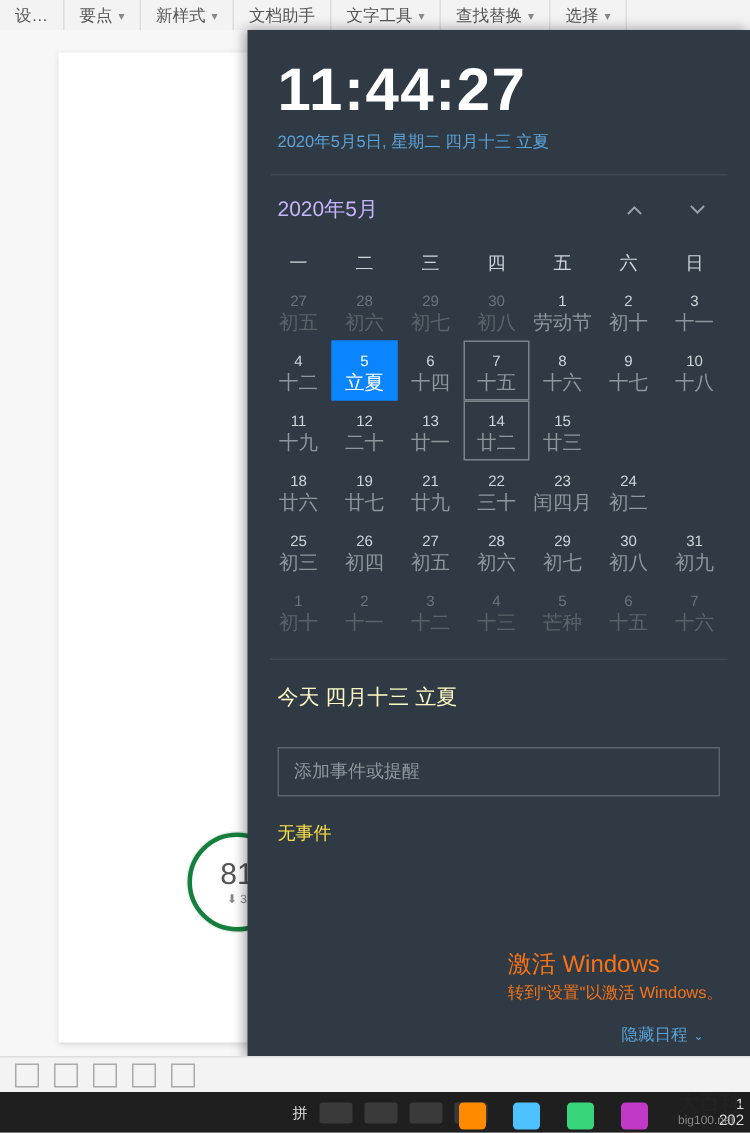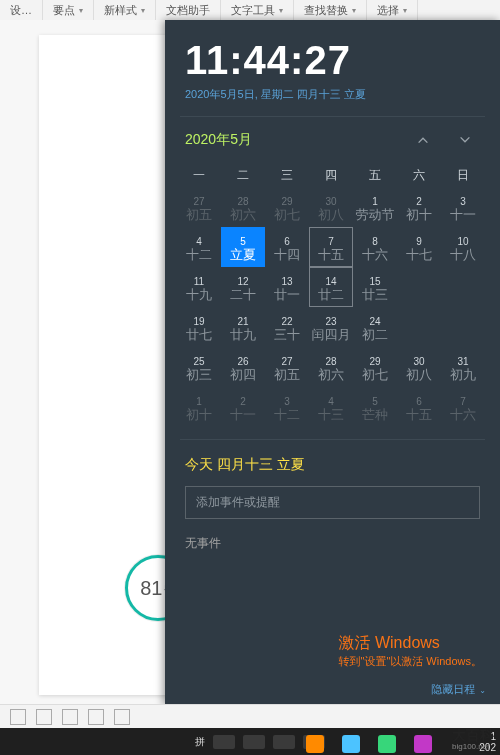--- a/index.html
+++ b/index.html
@@ -1,50 +1,50 @@
 <!DOCTYPE html>
 <html><head>
 <meta charset="utf-8">
 <style>
   html,body{margin:0;padding:0;width:500px;height:755px;font-family:"Microsoft YaHei","Segoe UI",Arial,sans-serif;background:#fff;overflow:hidden}
   .topbar{height:20px;background:#f3f3f3;border-bottom:1px solid #ddd;display:flex;align-items:center;font-size:11px;color:#555}
   .topbar .menu{padding:0 10px;height:100%;display:flex;align-items:center;border-right:1px solid #ddd;cursor:pointer}
   .topbar .menu .arrow{margin-left:4px;font-size:8px;color:#888}
   .docbg{position:absolute;left:0;top:20px;width:165px;bottom:50px;background:#f7f7f7}
   .docpage{position:absolute;left:39px;top:35px;width:130px;height:660px;background:#fff;box-shadow:0 1px 4px rgba(0,0,0,.15)}
-  .circle{position:absolute;left:125px;top:555px;width:60px;height:60px;border-radius:50%;background:#fff;border:3px solid #14b8a6;display:flex;flex-direction:row;align-items:center;justify-content:center;color:#555;font-size:20px;box-shadow:0 0 0 1px #eee}
+  .circle{position:absolute;left:125px;top:555px;width:60px;height:60px;border-radius:50%;background:#fff;border:3px solid #15803d;display:flex;flex-direction:column;align-items:center;justify-content:center;color:#555;font-size:20px;box-shadow:0 0 0 1px #eee}
   .circle .sub{font-size:8px;color:#888}
   .panel{position:absolute;left:165px;top:20px;right:0;bottom:50px;background:#2f3a44;color:#cfd6db;box-shadow:-2px 0 8px rgba(0,0,0,.4)}
   .clock{font-size:40px;font-weight:700;color:#fff;padding:18px 20px 4px 20px;letter-spacing:1px}
   .datestr{font-size:11px;color:#5aa2d8;padding:0 20px 14px 20px}
   .divider{height:1px;background:#3d4953;margin:0 15px}
   .monthrow{display:flex;align-items:center;justify-content:space-between;padding:14px 20px 10px 20px}
-  .monthlabel{color:#bef264;font-size:14px}
+  .monthlabel{color:#c4b5fd;font-size:14px}
   .navbtns{display:flex;gap:28px;padding-right:8px}
   .chev{width:14px;height:14px;cursor:pointer;color:#9aa3aa;display:flex;align-items:center;justify-content:center}
   .chev svg{width:14px;height:14px;stroke:#9aa3aa;fill:none;stroke-width:1.5}
   .grid{padding:4px 12px 12px 12px}
   .row{display:flex}
   .cell{width:44px;height:40px;display:flex;flex-direction:column;align-items:center;justify-content:center;font-size:12px;position:relative;cursor:pointer}
   .cell .d{font-size:10px;color:#cfd6db;line-height:15px}
   .cell .l{font-size:13px;color:#8e979e;line-height:12px}
   .hdr .cell{height:24px;font-size:12px;color:#cfd6db;cursor:default}
   .dim .d{color:#6b747b}
   .dim .l{color:#5a636a}
   .sel{outline:2px solid #0a84ff;outline-offset:-2px;background:#0a84ff}
   .sel .d,.sel .l{color:#fff}
   .today-h{outline:1px solid #7a828a;outline-offset:-1px}
   .agenda{padding:16px 20px 8px 20px}
-  .agenda-title{font-size:14px;color:#fde047;margin-bottom:12px}
+  .agenda-title{font-size:14px;color:#fef9c3;margin-bottom:24px}
   .addbox{border:1px solid #5a636a;padding:7px 10px;font-size:12px;color:#8e979e;margin-bottom:16px;cursor:text}
-  .noevent{font-size:12px;color:#a3a3a3;margin-bottom:36px}
+  .noevent{font-size:12px;color:#fde047;margin-bottom:36px}
   .activate{position:absolute;right:18px;bottom:36px;text-align:left;color:#f97316}
   .activate .t1{font-size:16px}
   .activate .t2{font-size:11px}
-  .hidecal{position:absolute;right:14px;bottom:8px;font-size:11px;color:#5aa2d8;cursor:pointer}
+  .hidecal{position:absolute;right:31px;bottom:8px;font-size:11px;color:#5aa2d8;cursor:pointer}
   .hidecal .sm{font-size:8px;margin-left:4px}
   .statusbar{position:absolute;left:0;bottom:27px;height:23px;width:500px;background:#f3f3f3;border-top:1px solid #ddd;display:flex;align-items:center;gap:10px;padding:0 10px;font-size:11px;color:#666}
   .sicon{width:14px;height:14px;border:1px solid #aaa;display:inline-block}
   .taskbar{position:absolute;left:0;bottom:0;height:27px;width:500px;background:#1f1f1f;display:flex;align-items:center;color:#ddd;font-size:10px}
   .taskbar .ime{margin-left:195px}
   .taskbar .seg{background:#3a3a3a;width:22px;height:14px;margin-left:8px;border-radius:2px}
   .taskbar .time{margin-left:auto;margin-right:4px;text-align:right;line-height:11px}
   .wm{position:absolute;right:6px;bottom:2px;display:flex;align-items:flex-end;gap:18px}
   .wm .sq{width:18px;height:18px;border-radius:3px}
   .wm .txt{display:flex;flex-direction:column;line-height:12px;margin-left:2px}
@@ -214,20 +214,24 @@
           <span class="d">14</span>
           <span class="l">廿二</span>
         </div>
       <div class="cell">
           <span class="d">15</span>
           <span class="l">廿三</span>
         </div>
     </div>
     <div class="row">
       <div class="cell">
+          <span class="d">18</span>
+          <span class="l">廿六</span>
+        </div>
+      <div class="cell">
           <span class="d">19</span>
           <span class="l">廿七</span>
         </div>
       <div class="cell">
           <span class="d">21</span>
           <span class="l">廿九</span>
         </div>
       <div class="cell">
           <span class="d">22</span>
           <span class="l">三十</span>

